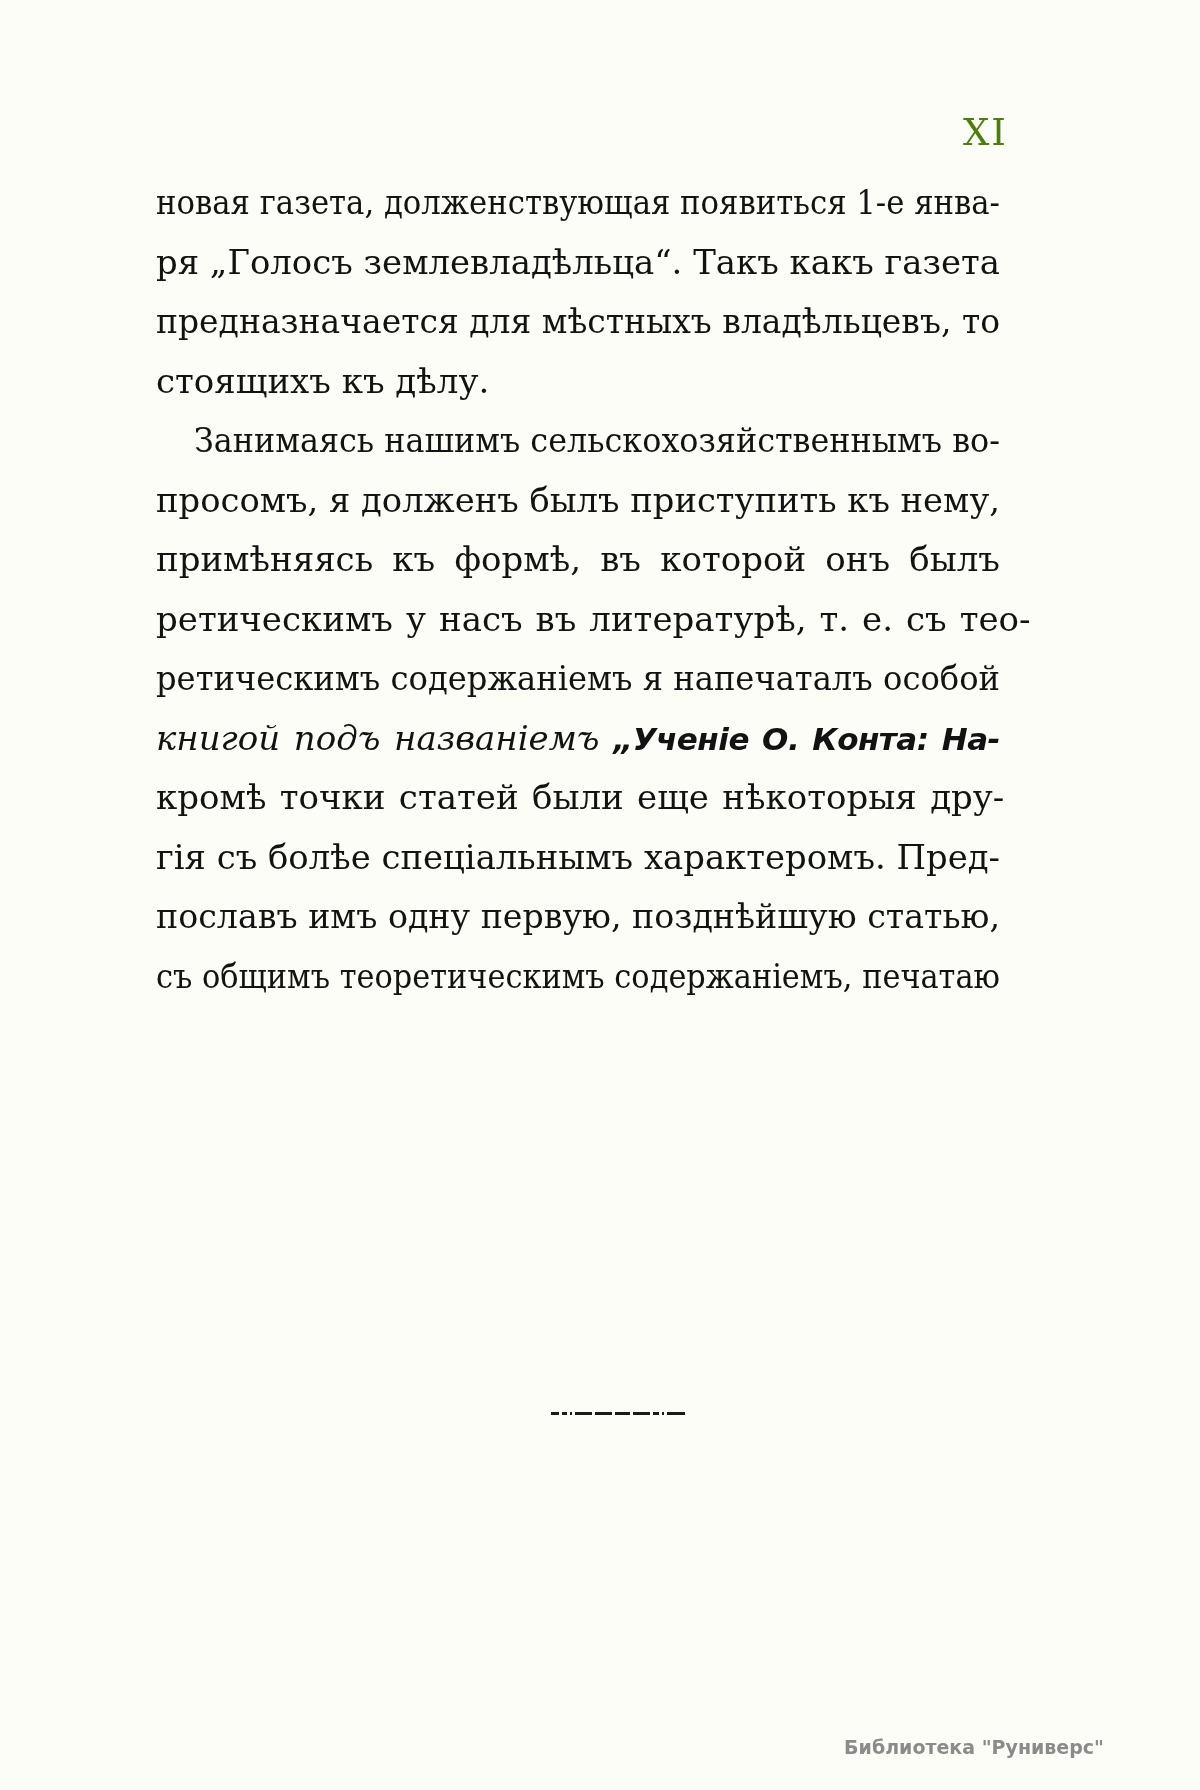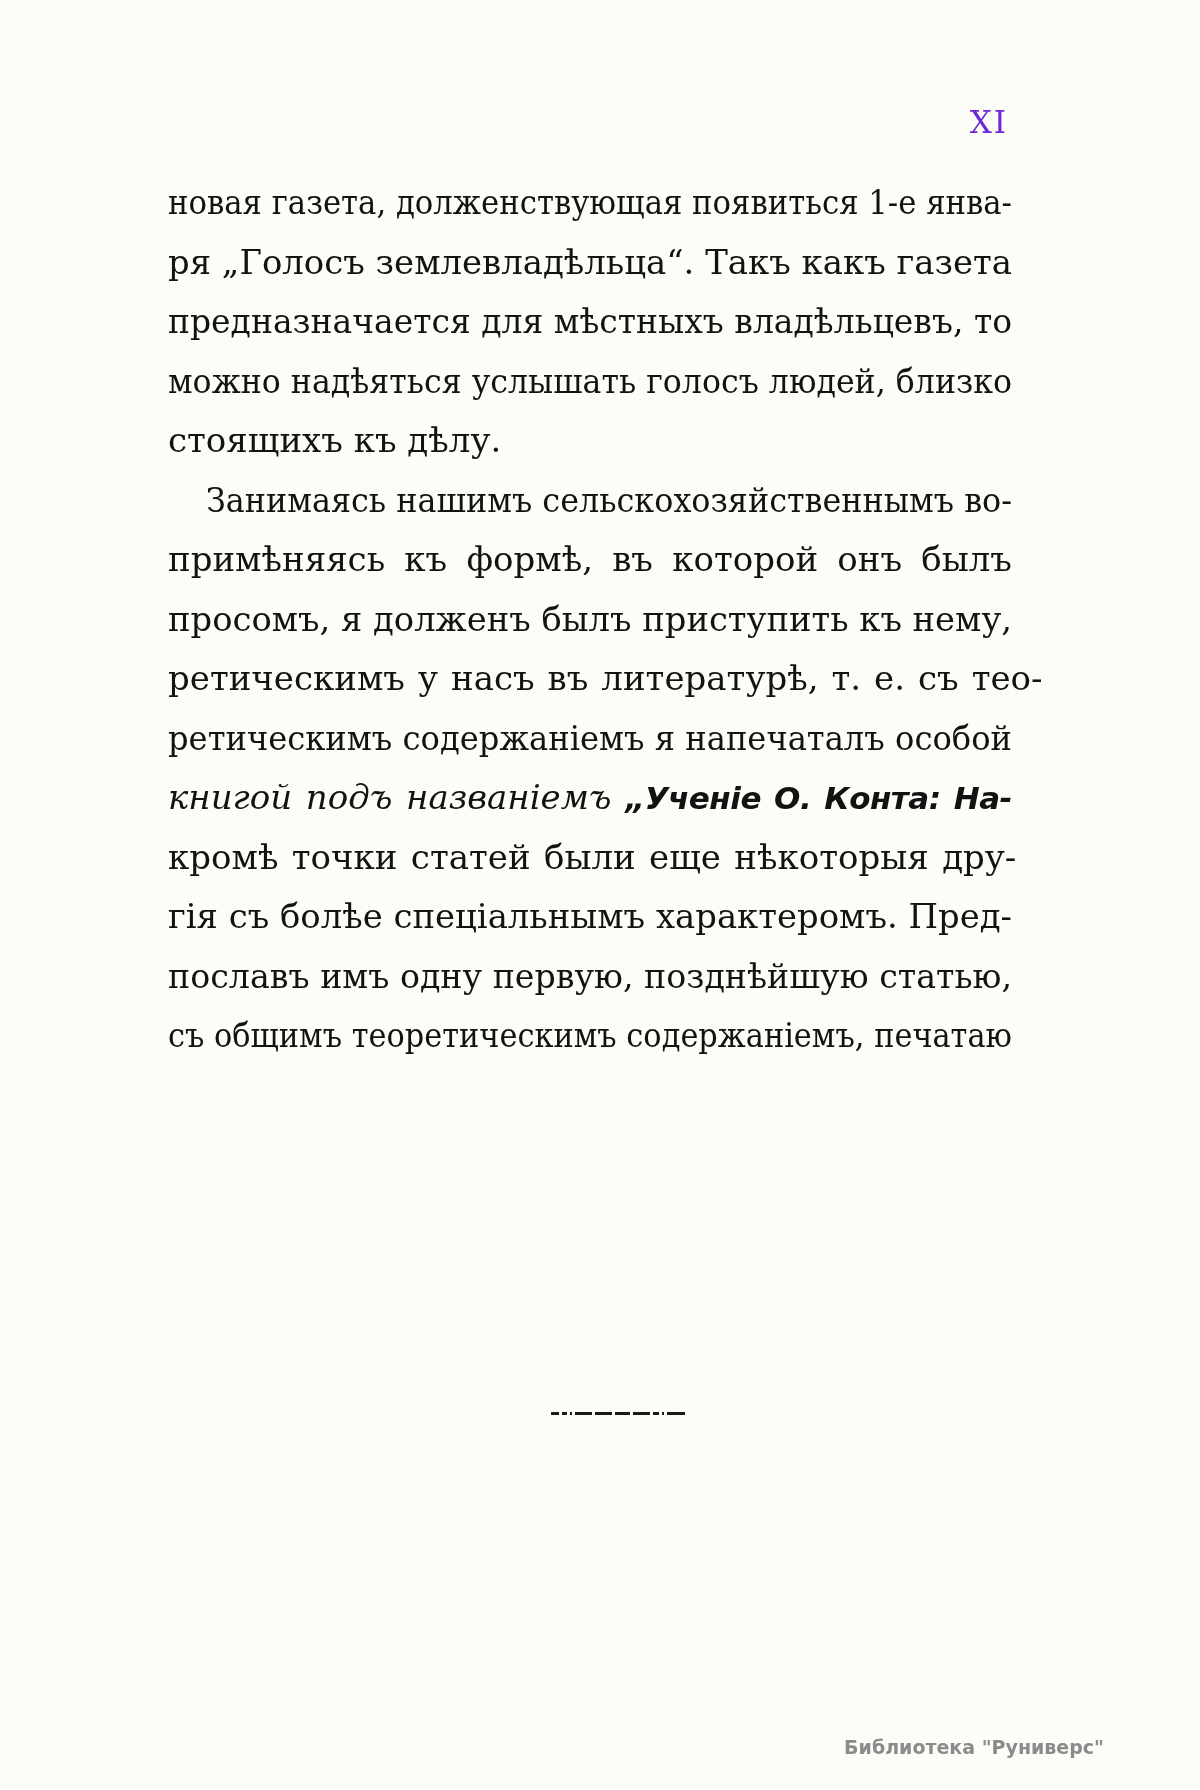--- a/index.html
+++ b/index.html
@@ -9,29 +9,29 @@
   body {
     width: 1200px;
     height: 1790px;
     position: relative;
     background: #fbfdf6;
     overflow: hidden;
     font-family: "DejaVu Serif", serif;
   }
   .page-number {
     position: absolute;
-    top: 104px;
+    top: 111px;
     right: 192px;
-    font-size: 31px;
-    color: #6d28d9;
+    font-size: 37px;
+    color: #4d7c0f;
     letter-spacing: 2px;
   }
   .text-block {
     position: absolute;
-    left: 168px;
+    left: 156px;
     top: 173px;
     width: 844px;
     color: #121212;
   }
   .line {
     height: 59.5px;
     line-height: 59.5px;
     font-size: 34px;
     white-space: nowrap;
     color: #121212;
@@ -74,25 +74,24 @@
 </style>
 </head>
 <body>
 
 <div class="page-number">XI</div>
 
 <div class="text-block">
     <div class="line"><span class="inner" style="transform: scaleX(0.903534);"><span>новая газета, долженствующая появиться 1-е янва-</span></span></div>
     <div class="line"><span class="inner" style="transform: scaleX(0.997194);"><span>ря „Голосъ землевладѣльца“. Такъ какъ газета</span></span></div>
     <div class="line"><span class="inner" style="transform: scaleX(0.970098);"><span>предназначается для мѣстныхъ владѣльцевъ, то</span></span></div>
-    <div class="line"><span class="inner" style="transform: scaleX(0.929883);"><span>можно надѣяться услышать голосъ людей, близко</span></span></div>
     <div class="line"><span class="inner"><span>стоящихъ къ дѣлу.</span></span></div>
     <div class="line ind"><span class="inner" style="transform: scaleX(0.935883);"><span>Занимаясь нашимъ сельскохозяйственнымъ во-</span></span></div>
+    <div class="line"><span class="inner" style="transform: scaleX(0.993453);"><span>просомъ, я долженъ былъ приступить къ нему,</span></span></div>
     <div class="line"><span class="inner" style="word-spacing: 8.38802px;"><span>примѣняясь къ формѣ, въ которой онъ былъ</span></span></div>
-    <div class="line"><span class="inner" style="transform: scaleX(0.993453);"><span>просомъ, я долженъ былъ приступить къ нему,</span></span></div>
     <div class="line"><span class="inner" style="word-spacing: 2.18945px;"><span>ретическимъ у насъ въ литературѣ, т. е. съ тео-</span></span></div>
     <div class="line"><span class="inner" style="transform: scaleX(0.94657);"><span>ретическимъ содержаніемъ я напечаталъ особой</span></span></div>
     <div class="line"><span class="inner" style="word-spacing: 2.83333px; font-style: italic;"><span>книгой подъ названіемъ </span><span class="b">„Ученіе О. Конта: На-</span></span></div>
     <div class="line"><span class="inner" style="word-spacing: 2.56771px;"><span>кромѣ точки статей были еще нѣкоторыя дру-</span></span></div>
     <div class="line"><span class="inner" style="transform: scaleX(0.99587);"><span>гія съ болѣе спеціальнымъ характеромъ. Пред-</span></span></div>
     <div class="line"><span class="inner" style="transform: scaleX(0.977683);"><span>пославъ имъ одну первую, позднѣйшую статью,</span></span></div>
     <div class="line"><span class="inner" style="transform: scaleX(0.893861);"><span>съ общимъ теоретическимъ содержаніемъ, печатаю</span></span></div>
   </div>
 
 <div class="divider">

